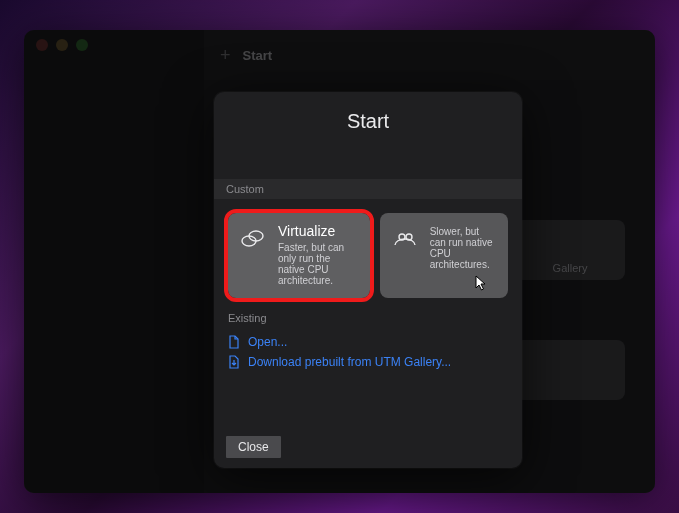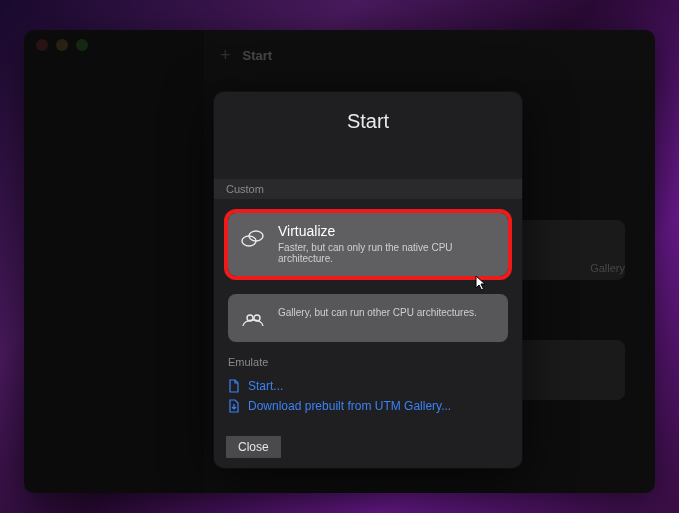--- a/index.html
+++ b/index.html
@@ -32,21 +32,21 @@
     }
     .plus-btn { color: #8a8a8e; font-size: 18px; font-weight: 300; }
     .toolbar-title { color: #d0d0d4; font-size: 13px; font-weight: 600; }
     .main-area {
       position: absolute; left: 180px; top: 50px; right: 0; bottom: 0;
       background: #1e1e20;
     }
     .bg-card {
       position: absolute; right: 30px; width: 110px; height: 60px;
       background: #3a3a3d; border-radius: 8px;
-      display:flex; align-items:flex-end; justify-content:flex-end;
+      display:flex; align-items:flex-end; justify-content:center;
       color:#9a9a9e; font-size:11px; padding-bottom:6px;
     }
     .bg-card.c1 { top: 140px; }
     .bg-card.c2 { top: 260px; }
     .dim-overlay {
       position: absolute; inset: 0; background: rgba(0,0,0,0.55);
     }
     .sheet {
       position: absolute; left: 190px; top: 62px; width: 308px; height: 376px;
       background: #1f1f21; border-radius: 10px;
@@ -55,21 +55,21 @@
     }
     .sheet-title {
       text-align: center; color: #eaeaec; font-size: 20px; font-weight: 500;
       padding: 18px 0 14px;
     }
     .section-bar {
       background: #2a2a2c; color: #8a8a8e; font-size: 11px; font-weight: 500;
       padding: 4px 12px;
       margin-top: 32px;
     }
-    .options { padding: 14px 14px 8px; display: flex; flex-direction: column; gap: 18px; }
+    .options { padding: 14px 14px 8px; display: flex; flex-direction: row; gap: 10px; }
     .option-card {
       background: #575759; border-radius: 8px; padding: 10px 12px 12px 12px;
       display: flex; gap: 12px; align-items: flex-start; cursor: pointer;
       color: #f2f2f4;
     }
     .option-card.highlighted {
       outline: 4px solid #ef1b1b; outline-offset: 0;
       background: #5f5f61;
     }
     .option-icon { width: 26px; height: 22px; flex: 0 0 auto; margin-top: 4px; }
@@ -146,37 +146,37 @@
 
       <div class="option-card">
         <span class="option-icon">
           <svg viewBox="0 0 26 22" width="26" height="22" fill="none" stroke="#eaeaec" stroke-width="1.4">
             <path d="M3 18 a10 6 0 0 1 20 0"></path>
             <circle cx="10" cy="10" r="3"></circle>
             <circle cx="17" cy="10" r="3"></circle>
           </svg>
         </span>
         <div class="option-body">
-          <div class="option-sub">Gallery, but can run other CPU architectures.</div>
+          <div class="option-sub">Slower, but can run native CPU architectures.</div>
         </div>
       </div>
 
     </div>
 
     <div class="existing-section">
-      <div class="existing-label">Emulate</div>
+      <div class="existing-label">Existing</div>
 
       <div class="link-row">
         <span class="link-icon">
           <svg viewBox="0 0 12 14" width="12" height="14" fill="none" stroke="#3b82f6" stroke-width="1.2">
             <path d="M2 1h5l3 3v9H2z"></path>
             <path d="M7 1v3h3"></path>
           </svg>
         </span>
-        <span>Start...</span>
+        <span>Open...</span>
       </div>
 
       <div class="link-row">
         <span class="link-icon">
           <svg viewBox="0 0 12 14" width="12" height="14" fill="none" stroke="#3b82f6" stroke-width="1.2">
             <path d="M2 1h5l3 3v9H2z"></path>
             <path d="M6 5v5M4 8l2 2 2-2"></path>
           </svg>
         </span>
         <span>Download prebuilt from UTM Gallery...</span>

